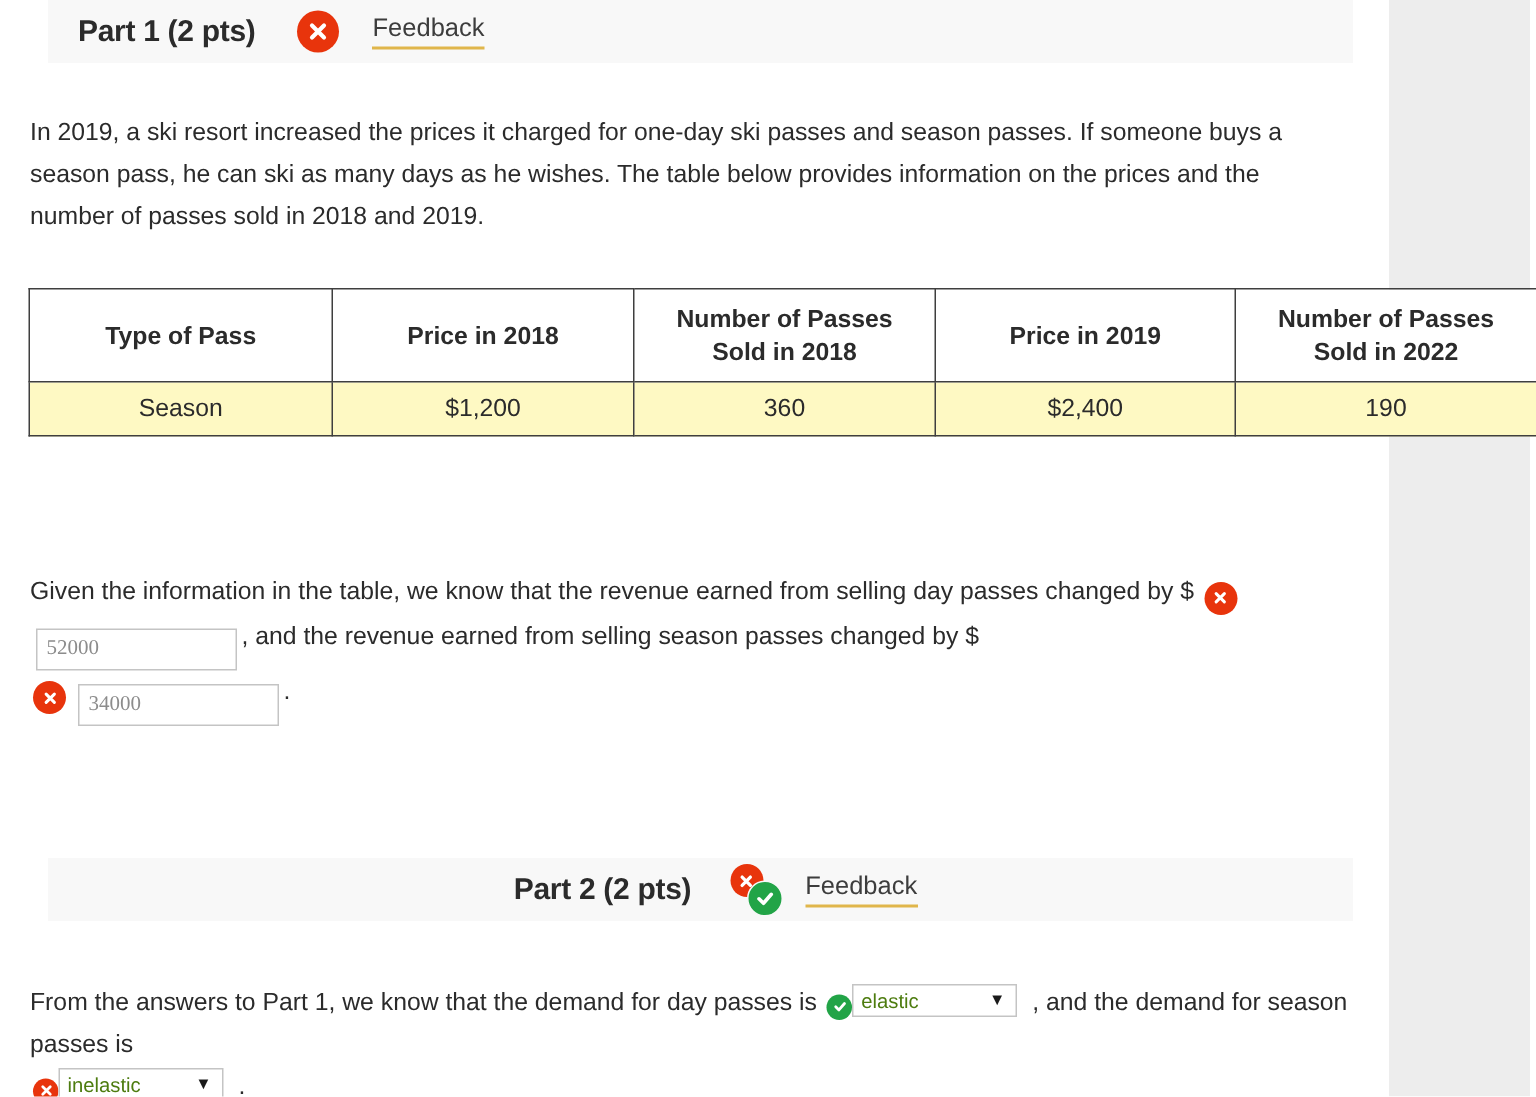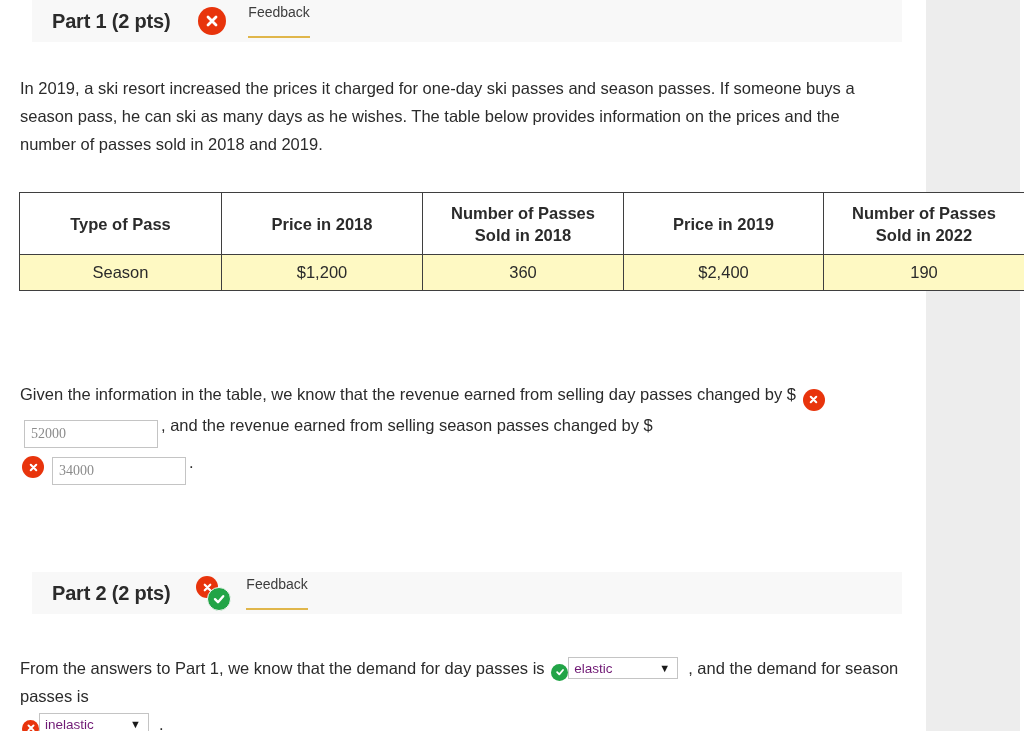--- a/index.html
+++ b/index.html
@@ -38,21 +38,21 @@
     left: 0;
     width: 870px;
     height: 42px;
     background: #f8f8f8;
     display: flex;
     align-items: center;
     z-index: 3;
     margin-left: 32px;
   }
   #part1-header { top: 0; }
-  #part2-header { top: 572px; }
+  #part2-header { top: 572px; justify-content: center; }
 
   .part-title {
     margin-left: 20px;
     font-size: 20px;
     font-weight: bold;
     color: #2b2b2b;
     letter-spacing: -0.2px;
     white-space: nowrap;
   }
 
@@ -97,25 +97,25 @@
     width: 24px; height: 24px;
     left: 11px; top: 11px;
     z-index: 2;
     border: 1.5px solid #f8f8f8;
   }
 
   .glyph-svg { display:block; }
 
   .feedback-link {
     margin-left: 16px;
-    font-size: 14px;
+    font-size: 17px;
     color: #3d3d3d;
     text-decoration: none;
     border-bottom: 2.5px solid #e0b64b;
-    padding-bottom: 16px;
+    padding-bottom: 2px;
     cursor: pointer;
     white-space: nowrap;
   }
 
   
   .prose {
     position: absolute;
     left: 20px;
     font-size: 16.5px;
     line-height: 28px;
@@ -223,21 +223,21 @@
     background: #ffffff;
     vertical-align: -5px;
     margin: 0 4px 0 0;
     cursor: pointer;
   }
   .answer-select .sel-value {
     position: absolute;
     left: 5px;
     top: 2px;
     font-size: 13.5px;
-    color: #701a75;
+    color: #4d7c0f;
     font-family: "Liberation Sans", sans-serif;
     line-height: 17px;
     white-space: nowrap;
   }
   .answer-select .sel-arrow {
     position: absolute;
     right: 7px;
     top: 4px;
     font-size: 11px;
     color: #1a1a1a;

